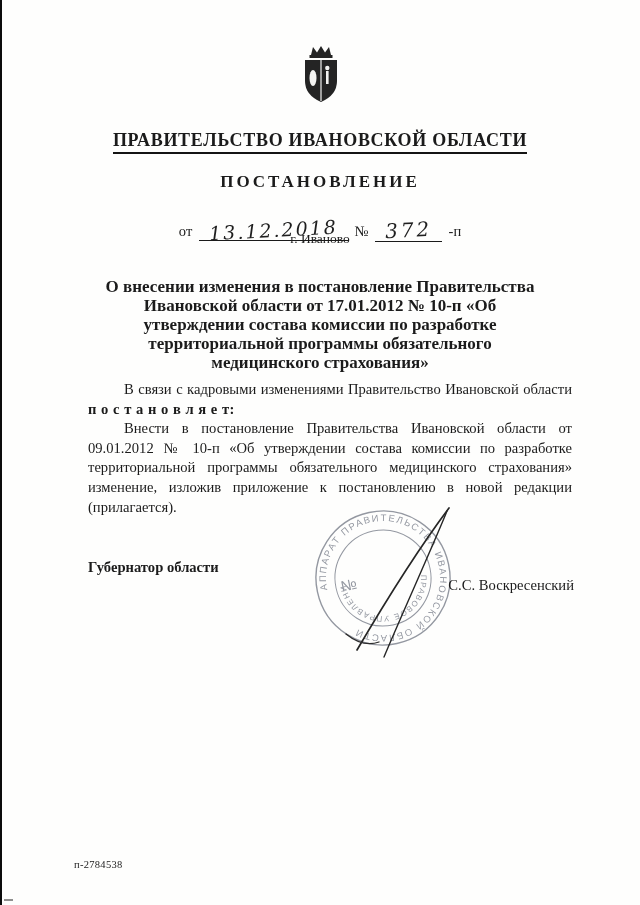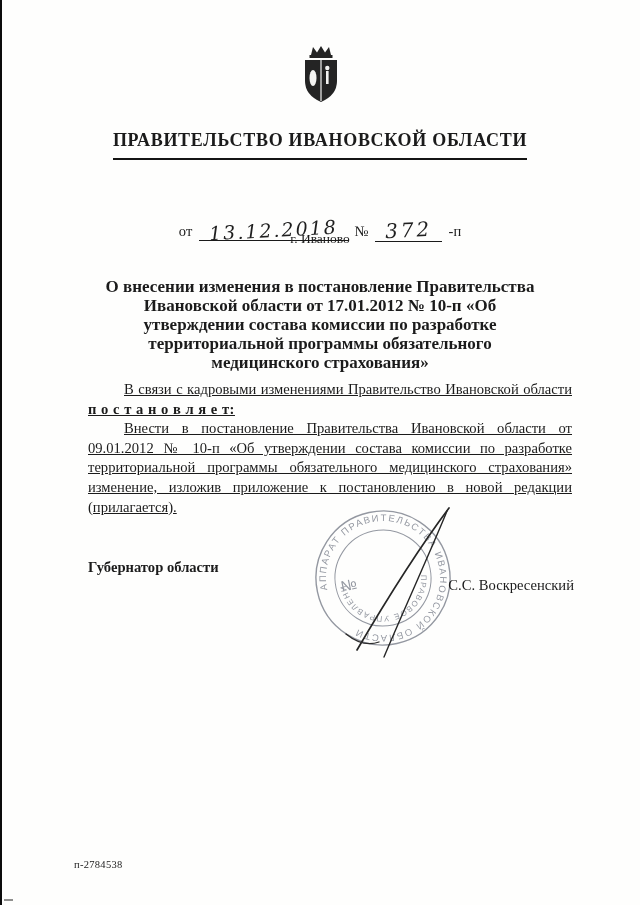--- a/index.html
+++ b/index.html
@@ -9,38 +9,38 @@
     background:#fefefd;color:#1b1b1b;overflow:hidden;
     font-family:"Liberation Serif","DejaVu Serif",serif;
   }
   .scan-edge{position:absolute;left:0;top:0;width:2px;height:100%;background:#0c0c0c;}
   .scan-dot{position:absolute;left:4px;bottom:4px;width:9px;height:2px;background:#444;opacity:.6;}
 
   .emblem{position:absolute;left:295px;top:44px;width:52px;height:62px;color:#242424;}
 
   .org-name{position:absolute;top:130px;left:0;width:100%;text-align:center;
     font-weight:bold;font-size:18px;letter-spacing:.7px;}
-  .org-name span{border-bottom:2px solid #141414;padding-bottom:8px;}
+  .org-name span{border-bottom:2px solid #141414;padding-bottom:2px;}
 
   .doc-type{position:absolute;top:172px;left:0;width:100%;text-align:center;
     font-weight:bold;font-size:17px;letter-spacing:3px;}
 
   .date-line{position:absolute;top:217px;left:0;width:100%;text-align:center;font-size:14.5px;}
   .blank{display:inline-block;border-bottom:1.5px solid #1b1b1b;padding:0 10px 0 10px;margin:0 3px;}
   .hand{display:inline-block;font-family:"DejaVu Serif",serif;font-style:italic;
     font-size:19px;letter-spacing:2px;transform:rotate(-3deg) translateY(1px);color:#1f1f1f;}
   .hand.num{font-size:20px;letter-spacing:3px;}
 
   .city{position:absolute;top:231px;left:0;width:100%;text-align:center;font-size:13.5px;}
 
   .subject{position:absolute;top:277px;left:95px;width:450px;text-align:center;
     font-weight:bold;font-size:17px;line-height:19px;}
 
   .body-text{position:absolute;top:380px;left:88px;width:484px;
-    font-size:14.6px;line-height:19.6px;text-align:justify;text-decoration:underline;}
+    font-size:14.6px;line-height:19.6px;text-align:justify;}
   .body-text p{margin:0;text-indent:36px;}
   .emph{font-weight:bold;letter-spacing:.5px;}
 
   .sig-pos{position:absolute;left:88px;top:558px;font-weight:bold;font-size:14.6px;line-height:19.5px;z-index:3;}
   .sig-name{position:absolute;right:66px;top:577px;font-weight:normal;font-size:14.6px;z-index:3;}
 
   .stamp{position:absolute;left:312px;top:507px;width:142px;height:142px;
     color:#4e5565;opacity:.6;transform:rotate(-12deg);z-index:2;
     font-family:"Liberation Sans",sans-serif;}
   .autograph{position:absolute;left:332px;top:492px;width:150px;height:175px;z-index:4;}
@@ -64,20 +64,21 @@
       <ellipse cx="18" cy="34" rx="3.5" ry="8" fill="#f4f4f2"></ellipse>
       <rect x="31" y="27" width="2.6" height="13" fill="#f4f4f2"></rect>
       <circle cx="32.3" cy="24" r="2.2" fill="#f4f4f2"></circle>
     </svg>
   </div>
 
   <div class="org-name">
     <span>ПРАВИТЕЛЬСТВО ИВАНОВСКОЙ ОБЛАСТИ</span>
   </div>
 
+  <div class="doc-type">ПОСТАНОВЛЕНИЕ</div>
 
   <div class="date-line">
     <span>от</span>
     <span class="blank"><span class="hand">13.12.2018</span></span>
     <span>№</span>
     <span class="blank"><span class="hand num">372</span></span>
     <span>-п</span>
   </div>
 
   <div class="city">г. Иваново</div>

